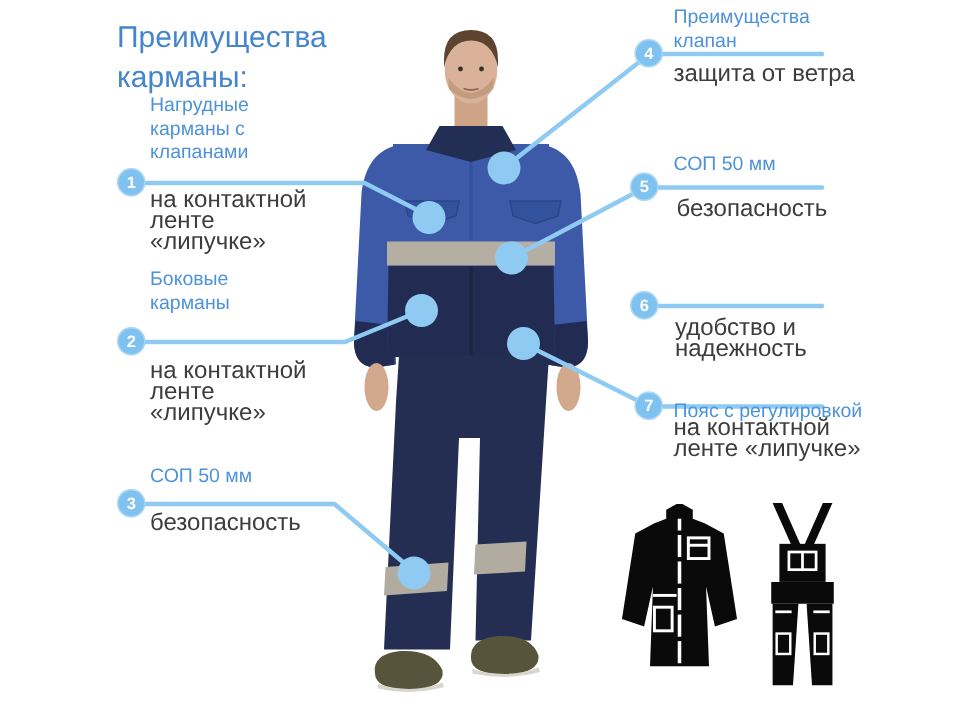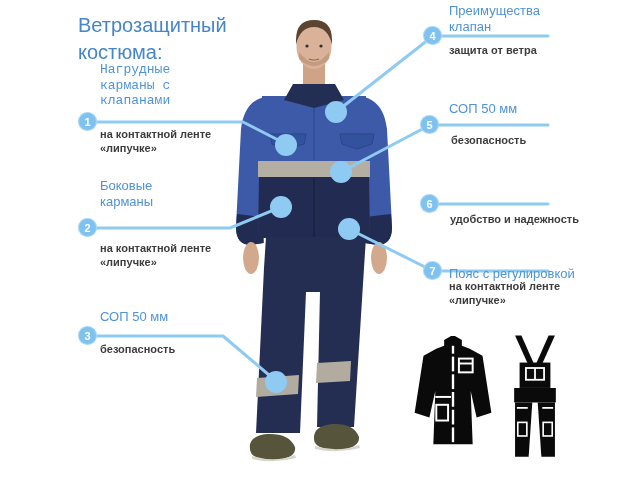--- a/index.html
+++ b/index.html
@@ -8,21 +8,21 @@
     font-family:"Liberation Sans", sans-serif;
   }
   .page-title{
     position:absolute;left:78px;top:12px;width:170px;
     font-size:20px;line-height:27px;font-weight:500;color:#4585cb;
   }
   .callout-heading{
     position:absolute;font-size:13px;line-height:15.5px;color:#4e93d9;font-weight:400;
   }
   .callout-sub{
-    position:absolute;font-size:11px;line-height:14px;color:#3d3d3d;font-weight:700;
+    position:absolute;font-size:16px;line-height:14px;color:#3d3d3d;font-weight:400;
   }
   .badge{
     position:absolute;width:19px;height:19px;border-radius:50%;
     background:#7fc2f0;color:#ffffff;font-size:11px;font-weight:700;
     display:flex;align-items:center;justify-content:center;
     box-shadow:0 0 0 1px rgba(255,255,255,.35) inset;
   }
   svg{position:absolute;left:0;top:0;}
   .overlay{pointer-events:none;}
 </style>
@@ -85,23 +85,23 @@
     <g fill="#8fcaf3">
       <circle cx="286" cy="145" r="11"></circle>
       <circle cx="281" cy="207" r="11"></circle>
       <circle cx="276" cy="382" r="11"></circle>
       <circle cx="336" cy="112" r="11"></circle>
       <circle cx="341" cy="172" r="11"></circle>
       <circle cx="349" cy="229" r="11"></circle>
     </g>
   </svg>
 
-  <div class="page-title">Ветрозащитный костюма:</div>
+  <div class="page-title">Преимущества карманы:</div>
 
-  <div class="callout-heading" style="left:100px;top:62px;width:100px;font-family:Liberation Mono, monospace;">Нагрудные карманы с клапанами</div>
+  <div class="callout-heading" style="left:100px;top:62px;width:100px;">Нагрудные карманы с клапанами</div>
   <div class="badge" style="left:78px;top:112px;">
       <span>1</span>
     </div>
   <div class="callout-sub" style="left:100px;top:127px;width:118px;">на контактной ленте «липучке»</div>
 
   <div class="callout-heading" style="left:100px;top:178px;width:80px;">Боковые карманы</div>
   <div class="badge" style="left:78px;top:218px;">
       <span>2</span>
     </div>
   <div class="callout-sub" style="left:100px;top:241px;width:118px;">на контактной ленте «липучке»</div>

